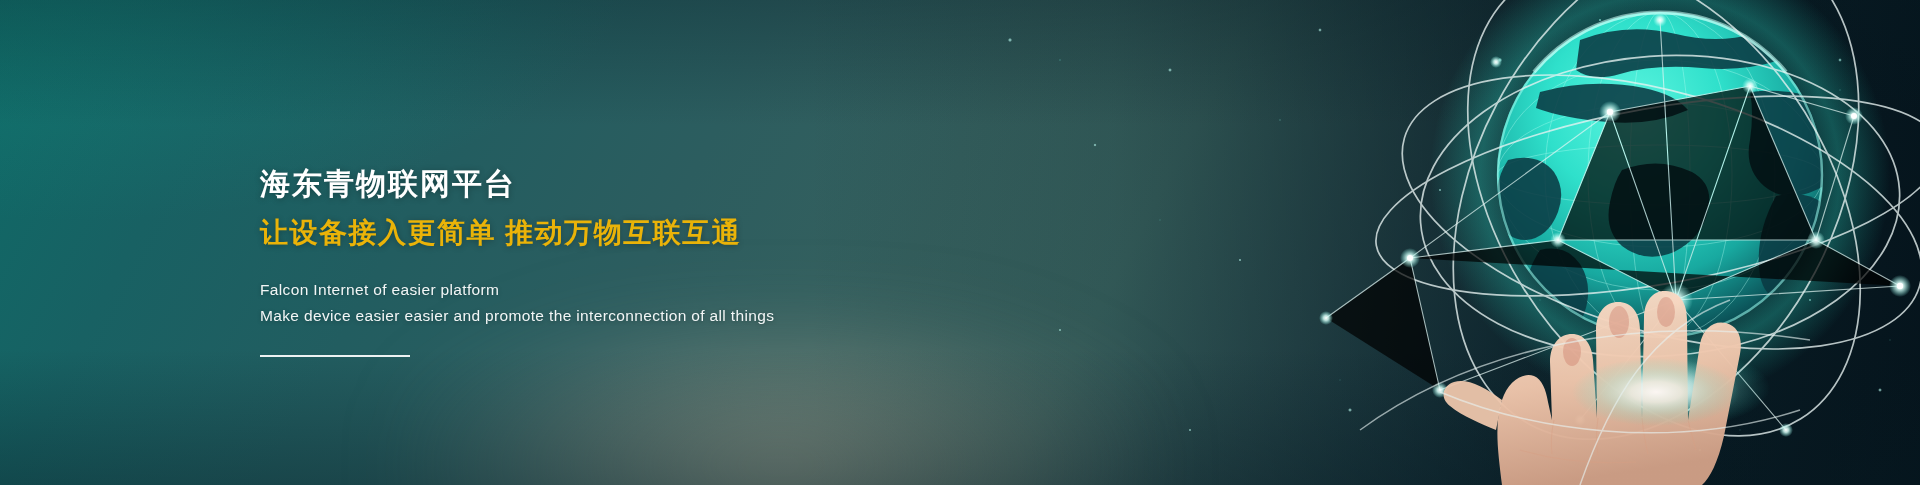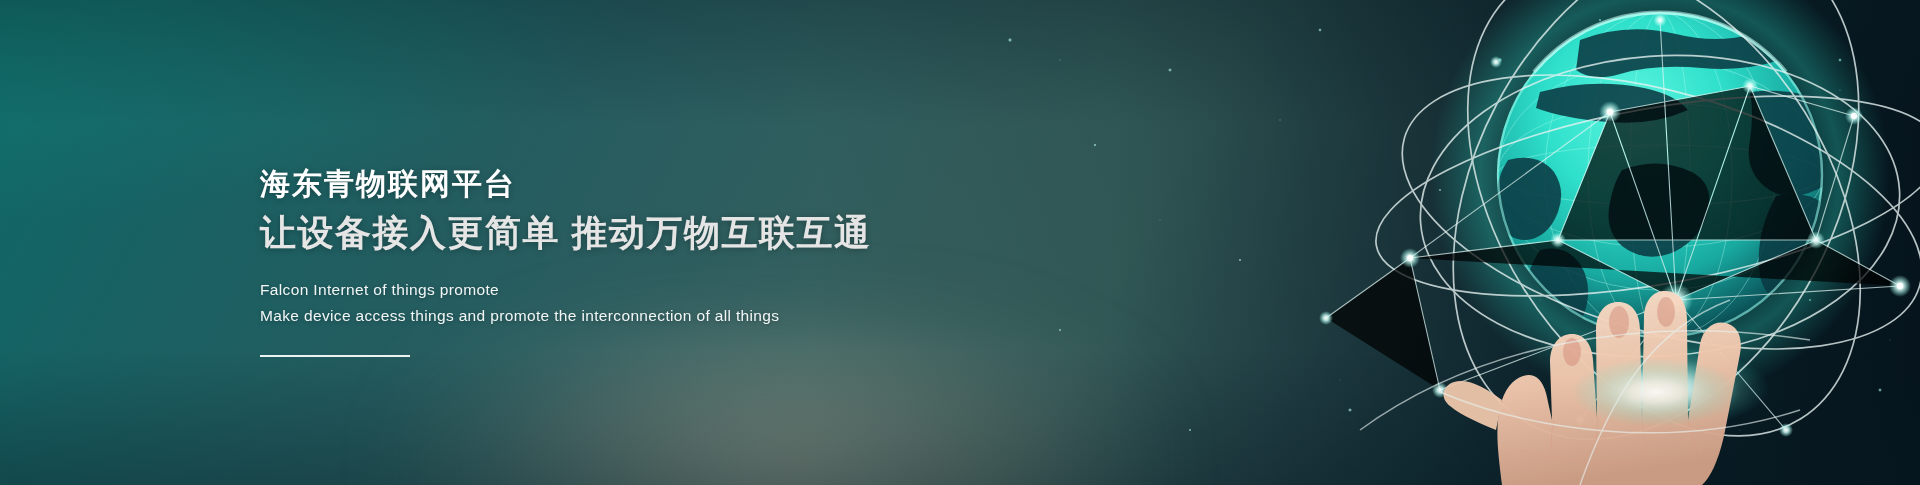--- a/index.html
+++ b/index.html
@@ -101,24 +101,24 @@
     font-size:30px;
     font-weight:700;
     letter-spacing:2px;
     color:#ffffff;
     line-height:42px;
     margin:0;
     text-shadow:0 1px 6px rgba(0,0,0,.30);
     white-space:nowrap;
   }
   .subtitle-cn{
-    font-size:36px;
+    font-size:28px;
     font-weight:700;
     letter-spacing:1.5px;
-    color:#e5e5e5;
+    color:#eab308;
     line-height:44px;
     margin:6px 0 0 0;
     text-shadow:0 1px 6px rgba(0,0,0,.30);
     white-space:nowrap;
   }
   .en-block{
     margin-top:22px;
   }
   .en-line{
     font-size:15.5px;
@@ -336,19 +336,19 @@
       <path d="M250 430 C 360 350, 520 312, 700 340"></path>
       <path d="M470 485 C 500 400, 540 330, 620 300"></path>
       <path d="M330 392 C 420 430, 560 452, 690 410"></path>
     </g>
   </svg>
 
   <div class="copy">
     <h1 class="title-cn">海东青物联网平台</h1>
     <h2 class="subtitle-cn">让设备接入更简单 推动万物互联互通</h2>
     <div class="en-block">
-      <p class="en-line">Falcon Internet of things promote</p>
-      <p class="en-line">Make device access things and promote the interconnection of all things</p>
+      <p class="en-line">Falcon Internet of easier platform</p>
+      <p class="en-line">Make device easier easier and promote the interconnection of all things</p>
     </div>
     <div class="divider"></div>
   </div>
 
 </div>
 
 </body></html>

